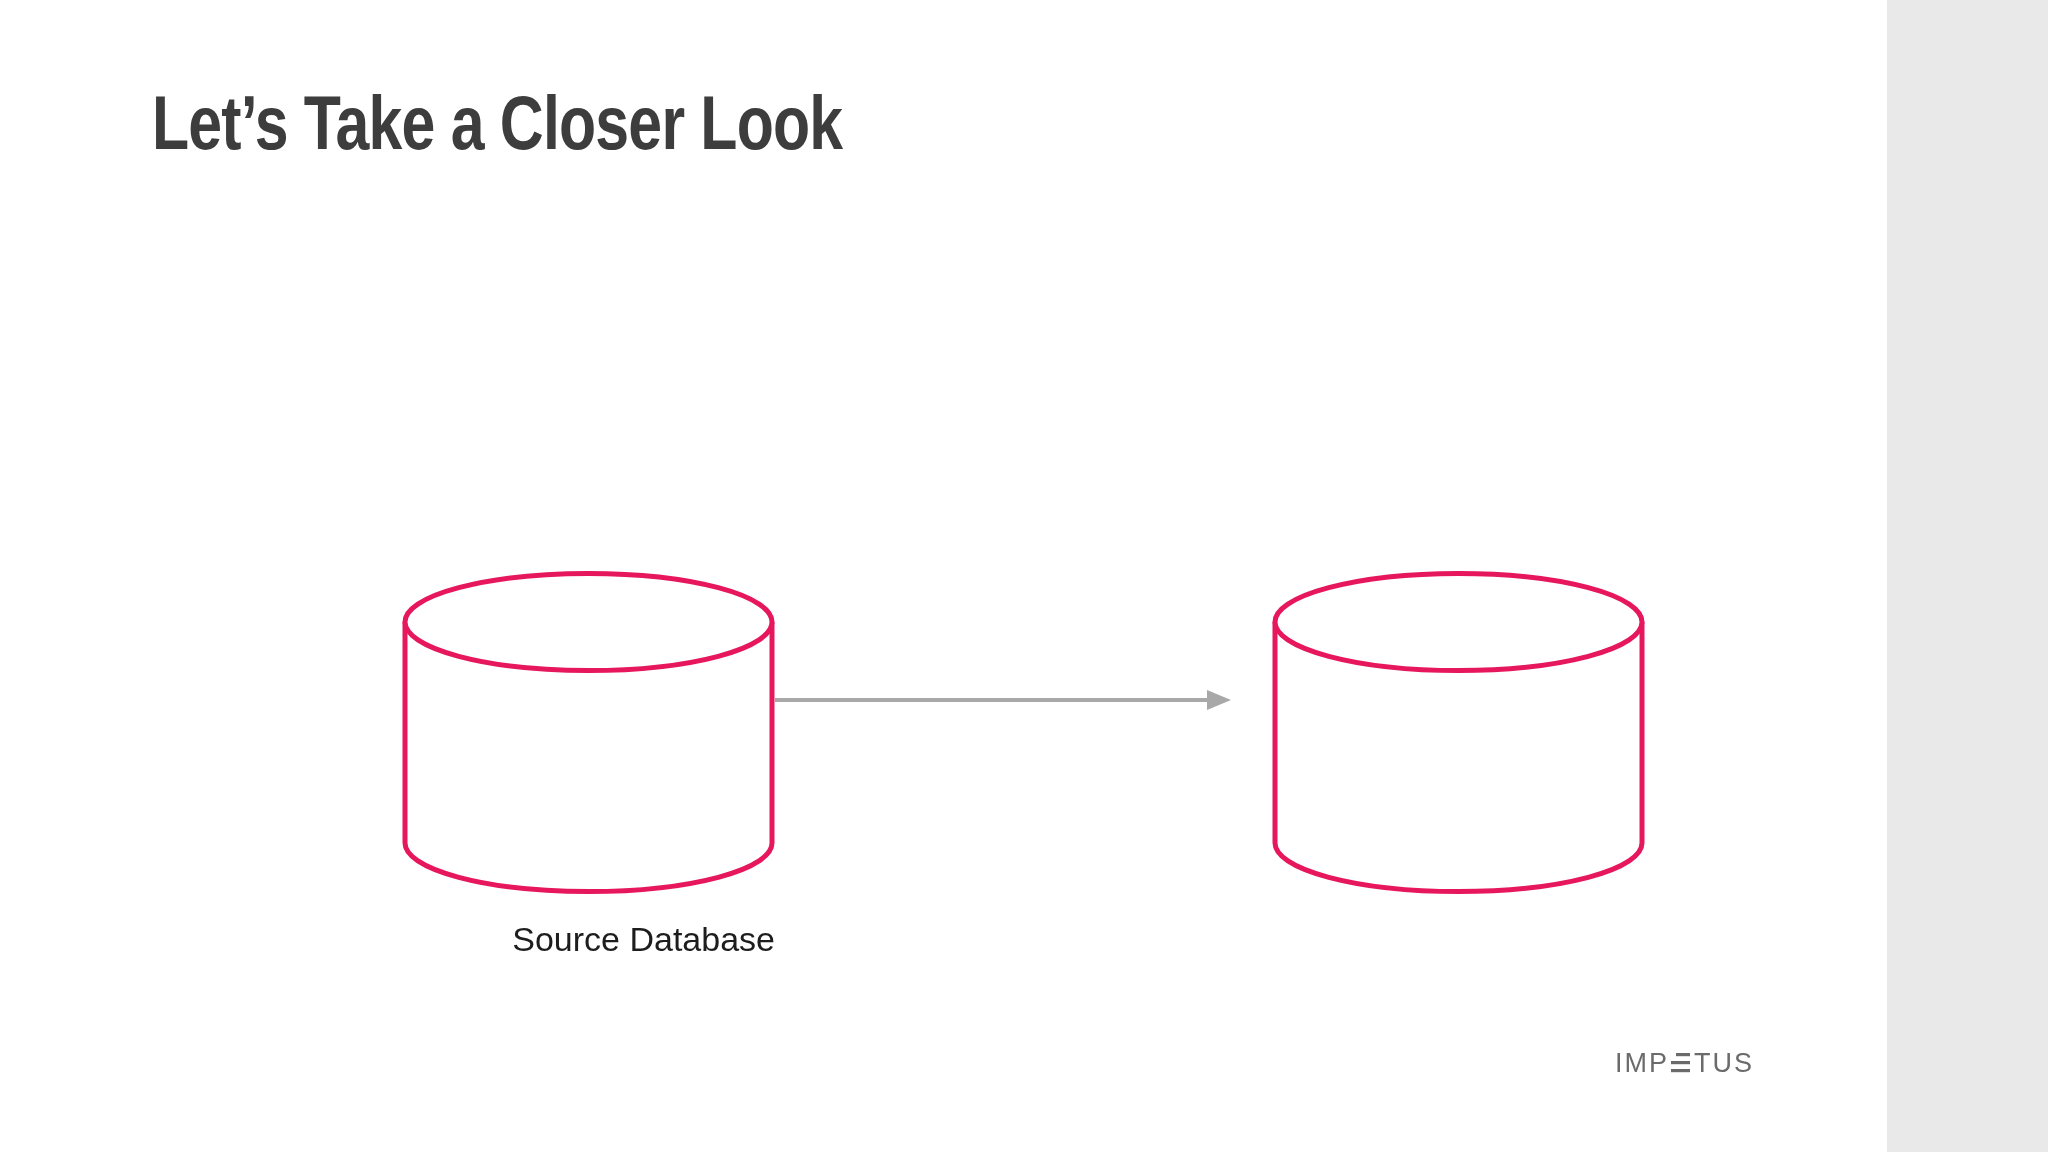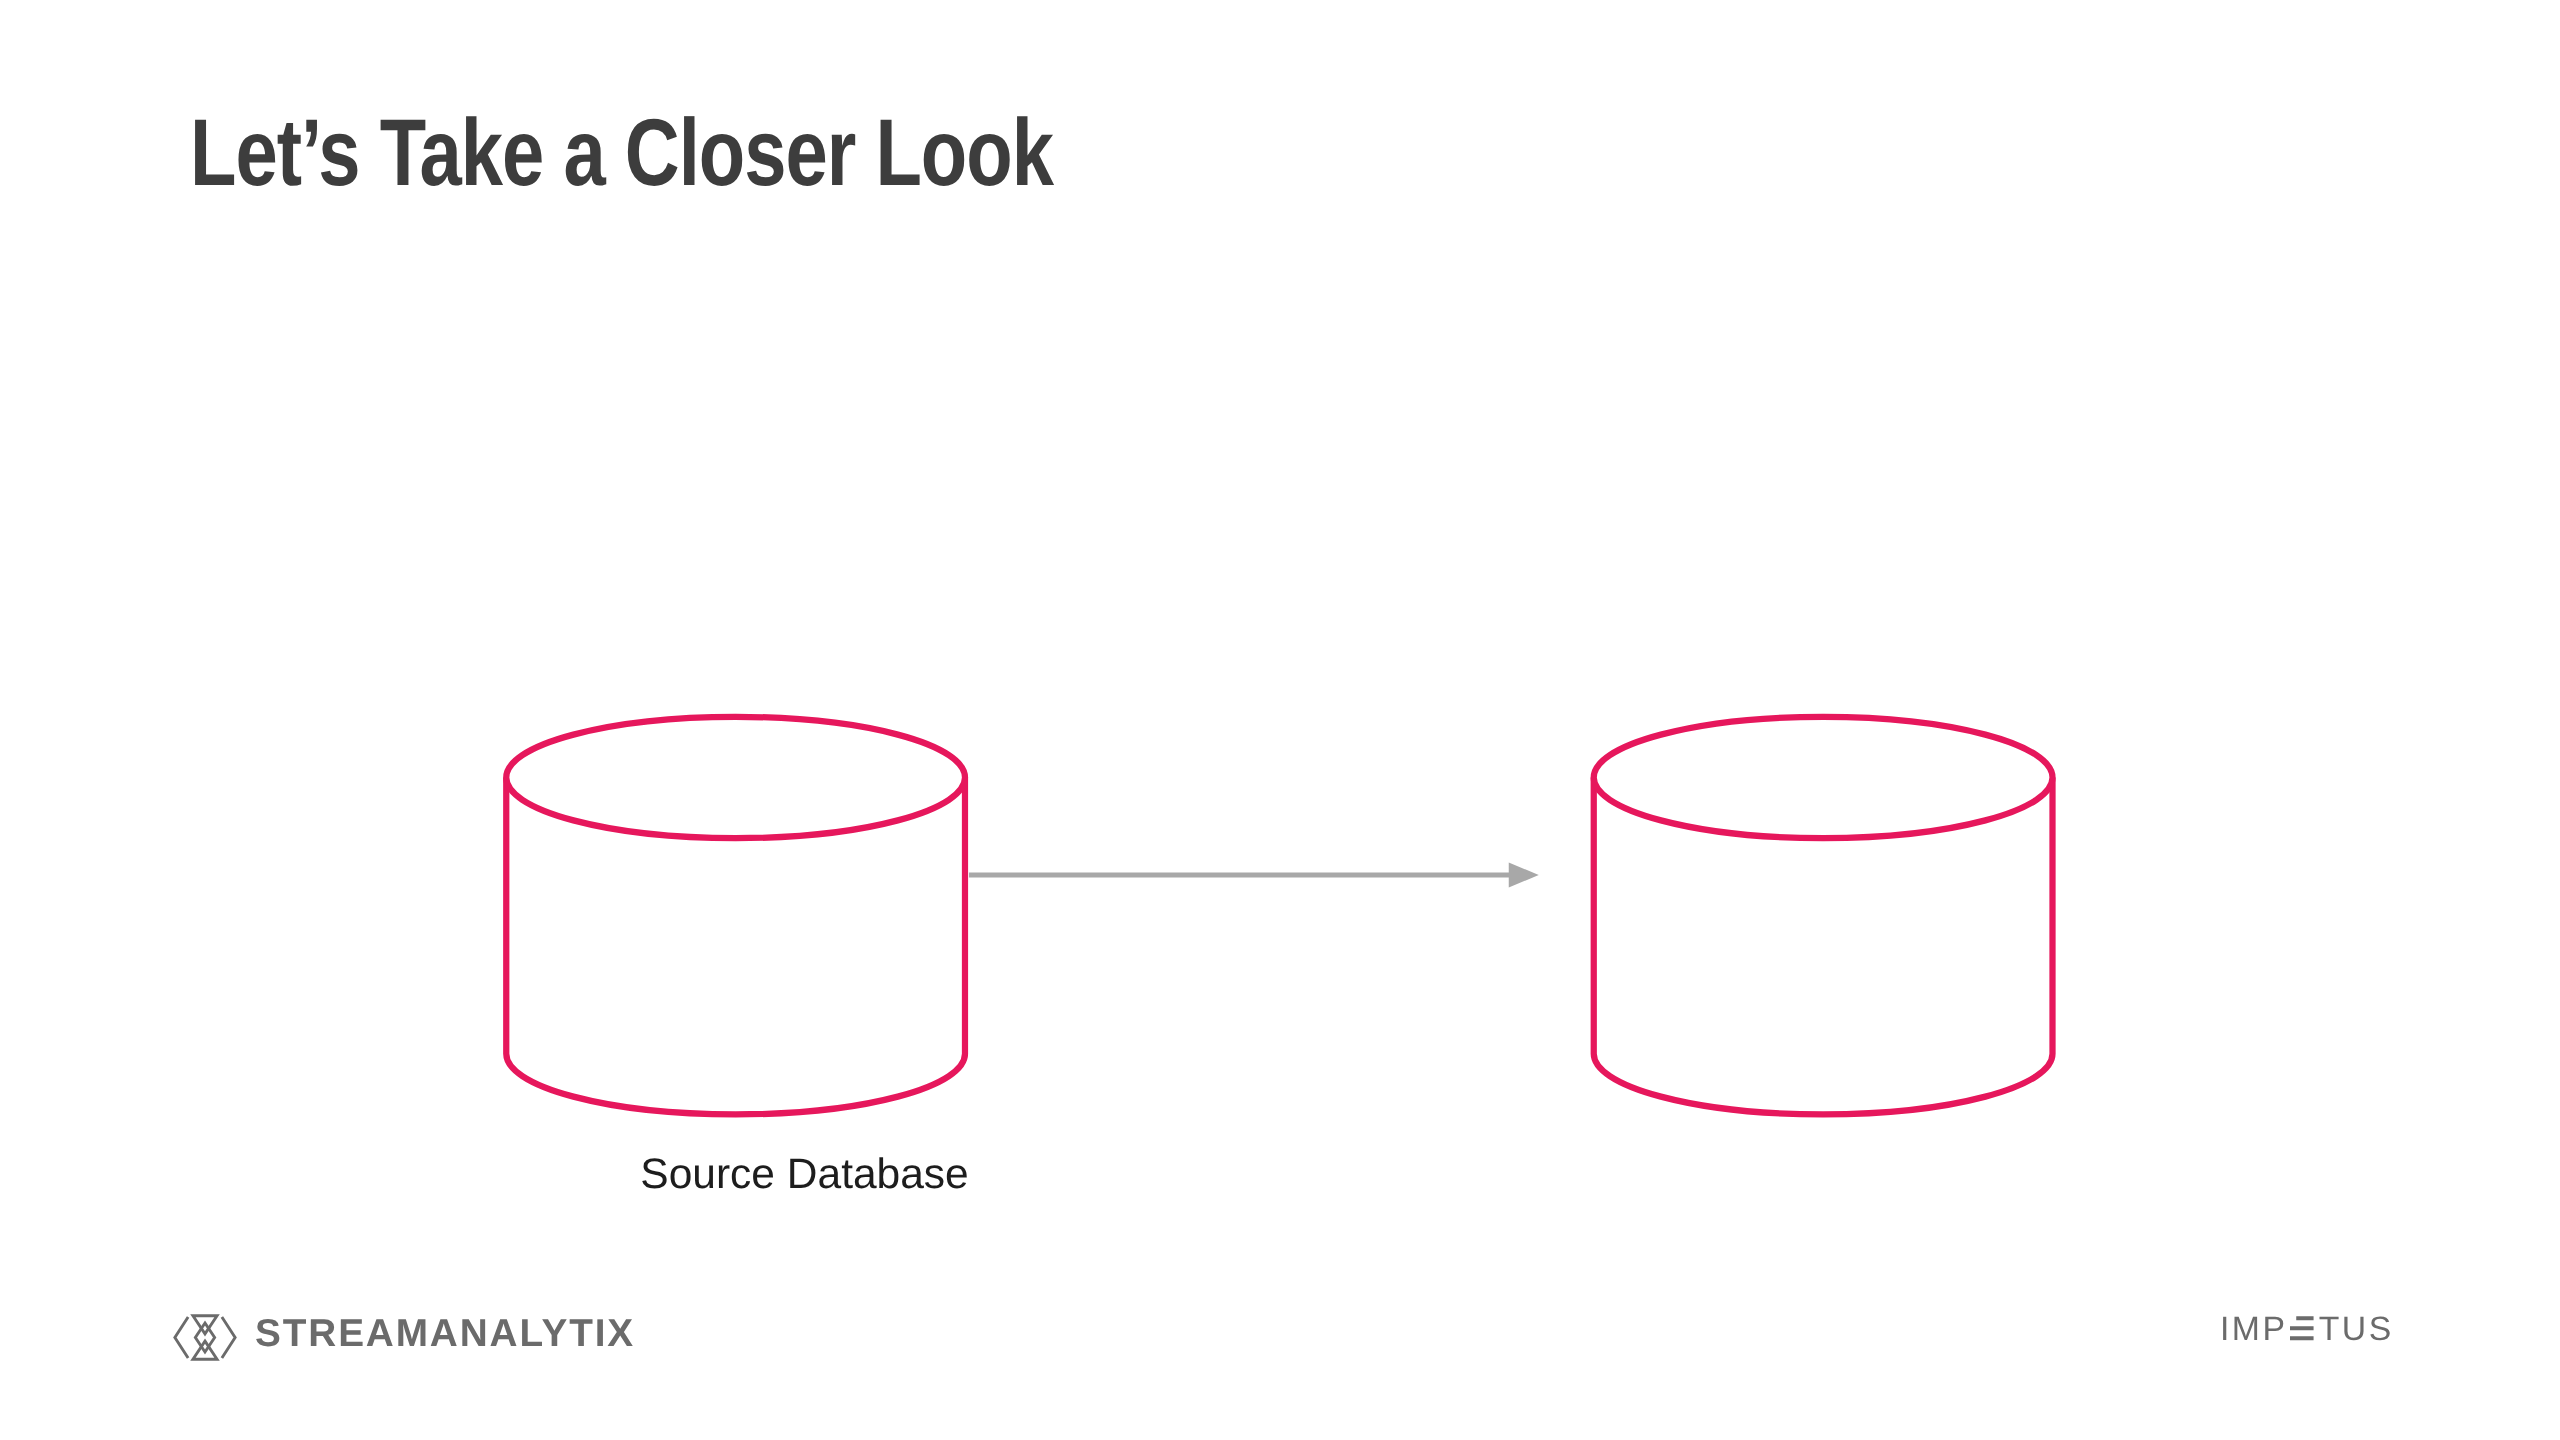--- a/index.html
+++ b/index.html
@@ -3,21 +3,21 @@
 <meta charset="utf-8">
 <style>
   html, body {
     margin: 0;
     padding: 0;
     background: #e9e9e9;
     font-family: "Liberation Sans", sans-serif;
   }
   .slide {
     position: relative;
-    width: 2048px;
+    width: 1887px;
     height: 1152px;
     background: var(--background, #ffffff);
     overflow: hidden;
   }
 
   
   .slide-title {
     position: absolute;
     left: 152px;
     top: 85px;
@@ -122,32 +122,20 @@
   </div>
 
   <svg class="connector" width="460" height="30" viewBox="0 0 460 30">
     <line class="stroke-gray" x1="0" y1="15" x2="434" y2="15" stroke-width="4"></line>
     <polygon class="fill-gray" points="432,5 456,15 432,25"></polygon>
   </svg>
 
   <div class="db-label source">Source Database</div>
 
 
-  <div class="brand-left">
-    <svg class="mark" width="54" height="48" viewBox="0 0 56 48">
-      <g fill="none" class="stroke-logo" stroke-width="2.4" stroke-linejoin="miter">
-        <path d="M 14 7 L 3 24 L 14 41"></path>
-        <path d="M 42 7 L 53 24 L 42 41"></path>
-        <path d="M 18 6 L 38 6 L 28 21 Z"></path>
-        <path d="M 28 12 L 36 24 L 28 36 L 20 24 Z"></path>
-        <path d="M 28 27 L 38 42 L 18 42 Z"></path>
-      </g>
-    </svg>
-    <span class="brand-text">STREAMANALYTIX</span>
-  </div>
 
   <div class="brand-right">
     <span>IMP</span>
     <svg class="e-icon" width="19" height="22" viewBox="0 0 19 22">
       <g class="fill-logo">
         <rect x="5" y="1" width="14" height="3.2"></rect>
         <rect x="0" y="9" width="19" height="3.2"></rect>
         <rect x="0" y="17" width="19" height="3.2"></rect>
       </g>
     </svg>

